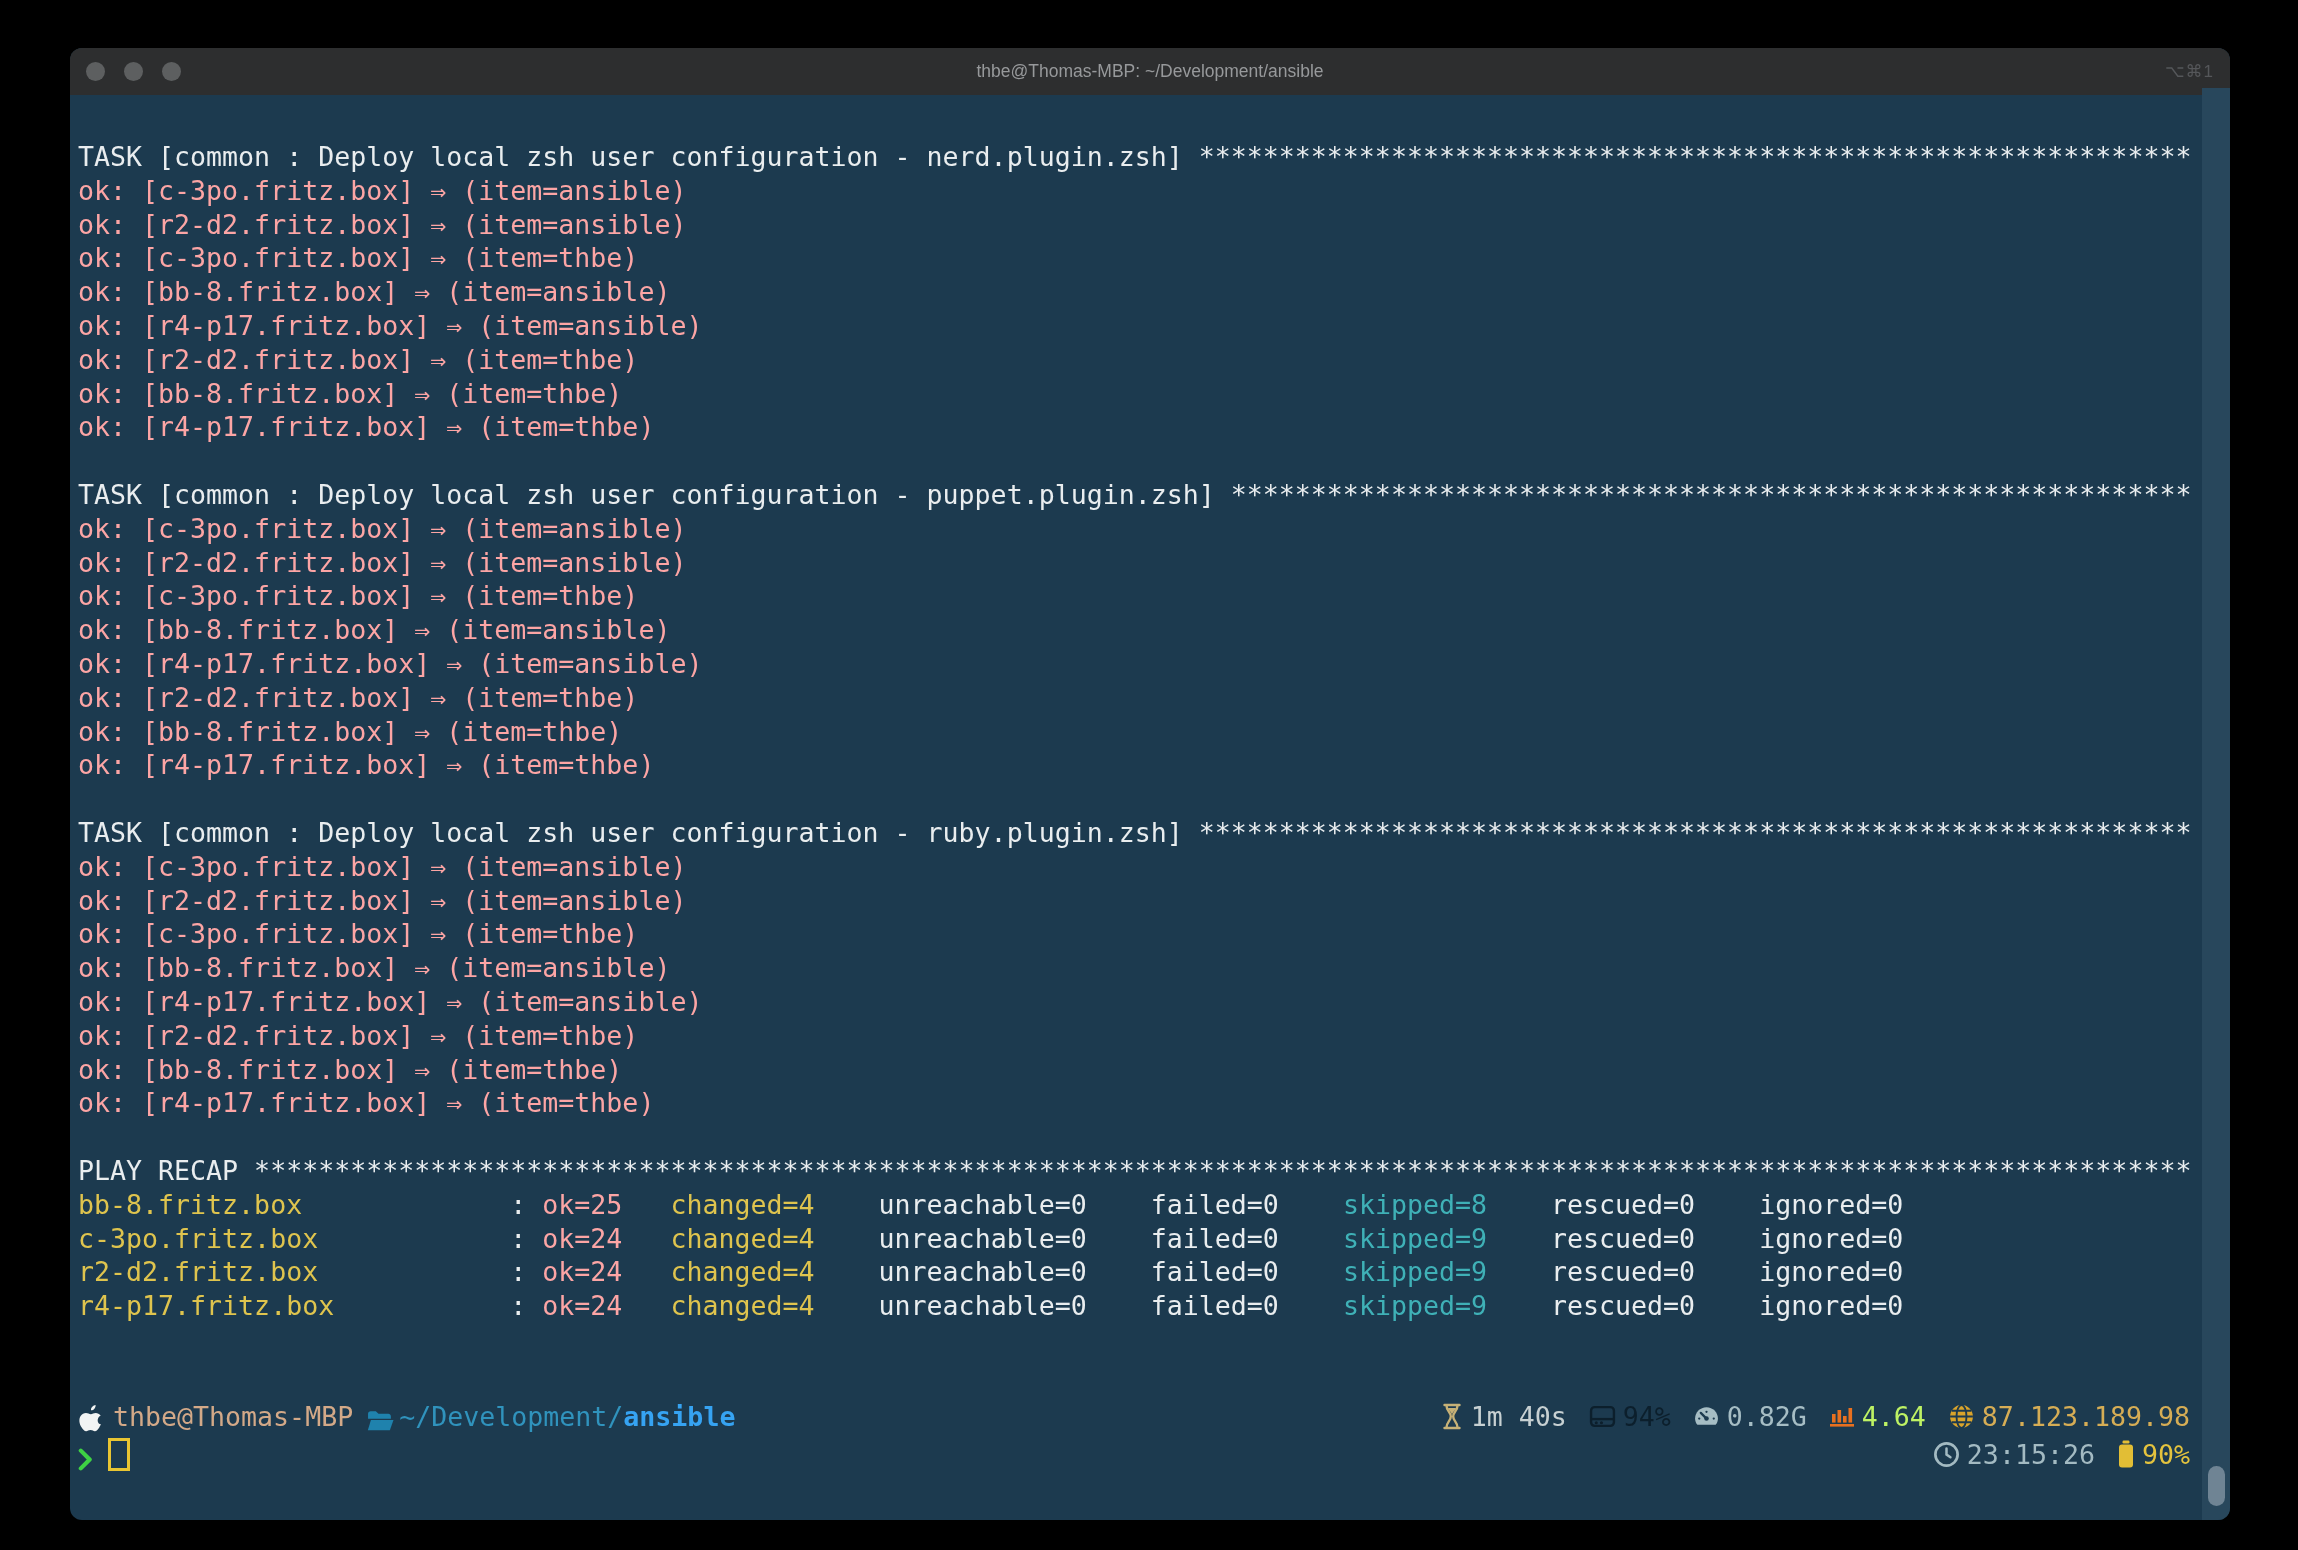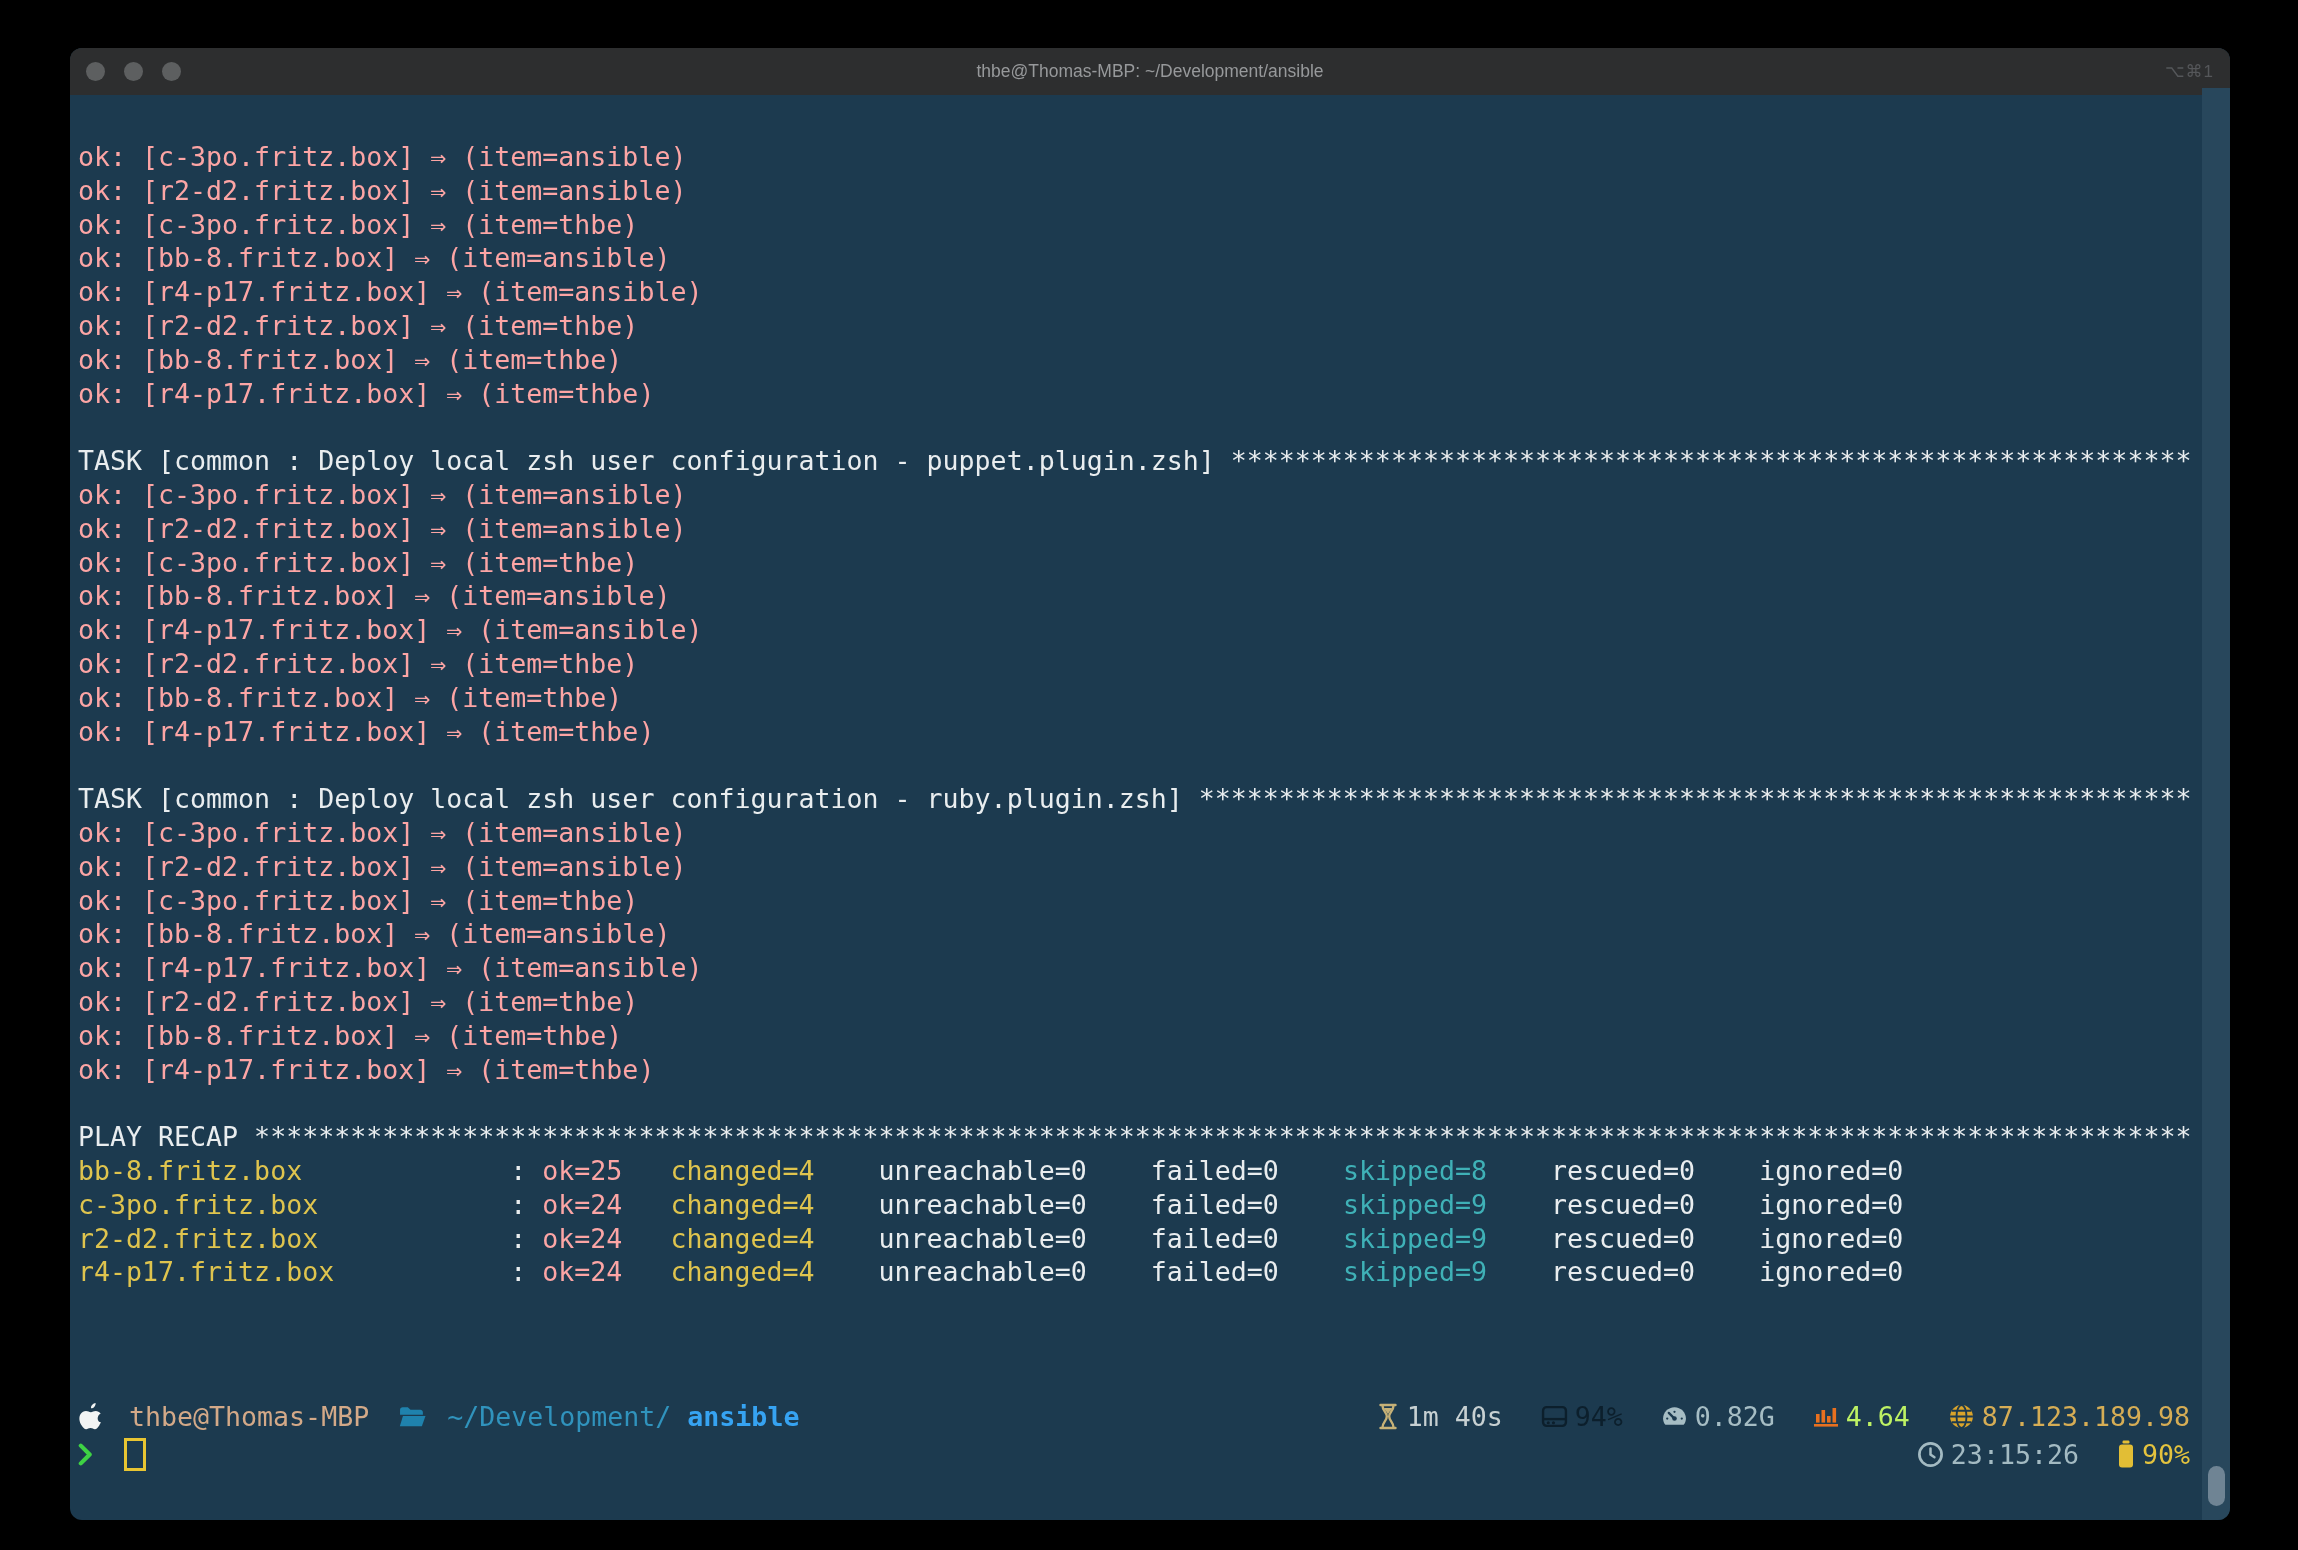--- a/index.html
+++ b/index.html
@@ -16,21 +16,21 @@
   .shortcut{position:absolute;right:16px;color:#55575a;font-size:17px;letter-spacing:1px;}
   .content{position:absolute;left:0;top:40px;right:28px;bottom:0;
            padding:52px 0 0 8px;font-size:26.6px;color:#e9edef;}
   .line{height:33.8px;line-height:33.8px;white-space:pre;}
   .c-white{color:#e9edef}.c-green{color:#fca5a5}.c-yellow{color:#dfc44e}.c-cyan{color:#3fb1b7}
   .scrolltrack{position:absolute;right:0;top:40px;bottom:0;width:28px;background:#28475c;}
   .scrollthumb{position:absolute;right:5px;bottom:14px;width:17px;height:40px;
                border-radius:9px;background:#6f8494;}
   .statusarea{position:absolute;left:8px;right:40px;top:1351px;font-size:26.6px;}
   .statusline{display:flex;align-items:center;justify-content:space-between;height:34px;}
-  .sgroup{display:flex;align-items:center;gap:16px;}
+  .sgroup{display:flex;align-items:flex-end;}
   .sitem{display:flex;align-items:center;margin-left:22px;}
   .sitem:first-child{margin-left:0;}
   .sitem svg{margin-right:7px;display:block;}
   .s-user{color:#d3a988;margin:0 14px 0 10px;}
   .s-path{color:#3093bd}.s-dir{color:#36a3f2;font-weight:bold}
   .s-dur{color:#c7d0d2}.s-disk{color:#0c1f2c}.s-mem{color:#a6bdc4}
   .s-load{color:#bef264}.s-ip{color:#d6ad55}.s-time{color:#a3bac2}.s-batt{color:#e4c33e}
   .promptline{margin-top:4px;}
   .cursor{width:16px;height:27px;border:3px solid #e8c532;margin-left:15px;}
 </style>
@@ -43,20 +43,21 @@
     <div class="traffic">
       <span></span>
       <span></span>
       <span></span>
     </div>
     <div class="title">thbe@Thomas-MBP: ~/Development/ansible</div>
     <div class="shortcut">⌥⌘1</div>
   </div>
 
   <div class="content" id="term">
+      <div class="line"><span class="c-white">TASK [common : Deploy local zsh user configuration - nerd.plugin.zsh] **************************************************************</span></div>
       <div class="line"><span class="c-green">ok: [c-3po.fritz.box] ⇒ (item=ansible)</span></div>
       <div class="line"><span class="c-green">ok: [r2-d2.fritz.box] ⇒ (item=ansible)</span></div>
       <div class="line"><span class="c-green">ok: [c-3po.fritz.box] ⇒ (item=thbe)</span></div>
       <div class="line"><span class="c-green">ok: [bb-8.fritz.box] ⇒ (item=ansible)</span></div>
       <div class="line"><span class="c-green">ok: [r4-p17.fritz.box] ⇒ (item=ansible)</span></div>
       <div class="line"><span class="c-green">ok: [r2-d2.fritz.box] ⇒ (item=thbe)</span></div>
       <div class="line"><span class="c-green">ok: [bb-8.fritz.box] ⇒ (item=thbe)</span></div>
       <div class="line"><span class="c-green">ok: [r4-p17.fritz.box] ⇒ (item=thbe)</span></div>
       <div class="line"></div>
       <div class="line"><span class="c-white">TASK [common : Deploy local zsh user configuration - puppet.plugin.zsh] ************************************************************</span></div>

